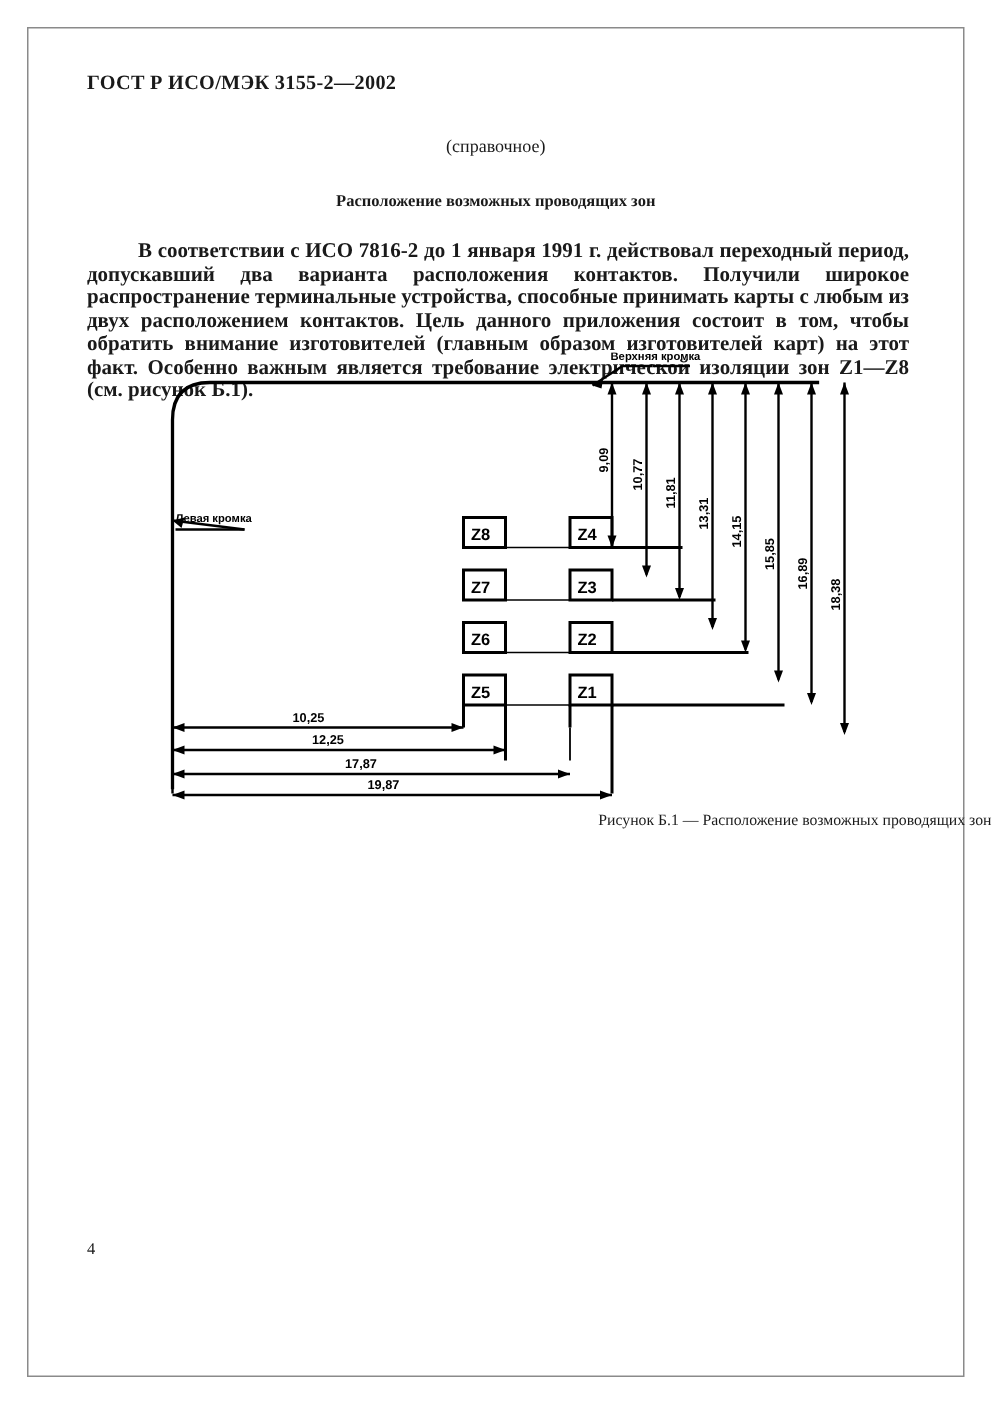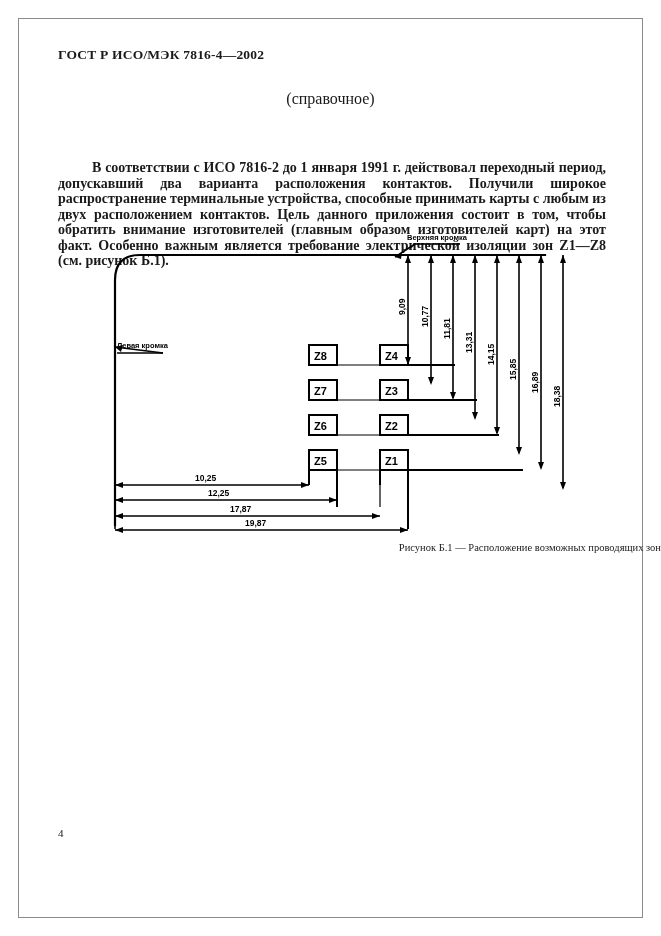--- a/index.html
+++ b/index.html
@@ -48,21 +48,21 @@
     text-align: center;
     font-size: 11.5px;
     letter-spacing: 1.1px;
   }
   .annex-sub {
     position: absolute;
     left: 0;
     top: 90px;
     width: 661px;
     text-align: center;
-    font-size: 16px;
+    font-size: 12px;
   }
   .section-title {
     position: absolute;
     left: 0;
     top: 128px;
     width: 661px;
     text-align: center;
     font-size: 11px;
     font-weight: bold;
   }
@@ -113,25 +113,26 @@
   .dimlbl { font-size: 8.5px; }
   .edgelbl { font-size: 7.5px; }
 </style>
 </head>
 <body>
 
 <div class="page">
 
   <div class="page-border"></div>
 
-  <div class="std-header">ГОСТ Р ИСО/МЭК 7816-4—2002</div>
+  <div class="std-header">ГОСТ Р ИСО/МЭК 3155-2—2002</div>
 
 
   <div class="annex-sub">(справочное)</div>
 
+  <div class="section-title">Расположение возможных проводящих зон</div>
 
   <div class="body-text">В соответствии с ИСО 7816-2 до 1 января 1991 г. действовал переходный период, допускавший два варианта расположения контактов. Получили широкое распространение терминальные устройства, способные принимать карты с любым из двух расположением контактов. Цель данного приложения состоит в том, чтобы обратить внимание изготовителей (главным образом изготовителей карт) на этот факт. Особенно важным является требование электрической изоляции зон Z1—Z8 (см. рисунок Б.1).</div>
 
   <div class="figure">
     <svg width="480" height="300" viewBox="0 0 480 300" xmlns="http://www.w3.org/2000/svg">
 
       <g>
         <path d="M 20 290 L 20 45 Q 20 20 45 20 L 450 20" fill="none" stroke="#000" stroke-width="2.2" stroke-linecap="square"></path>
       </g>
 

